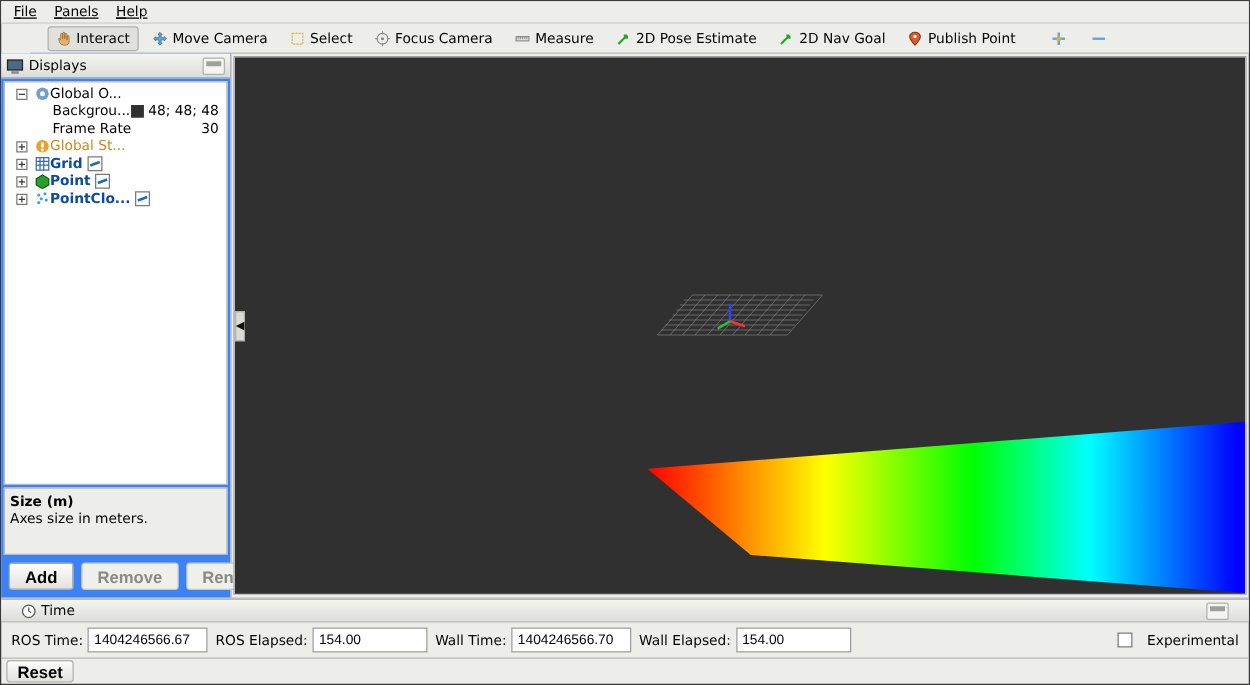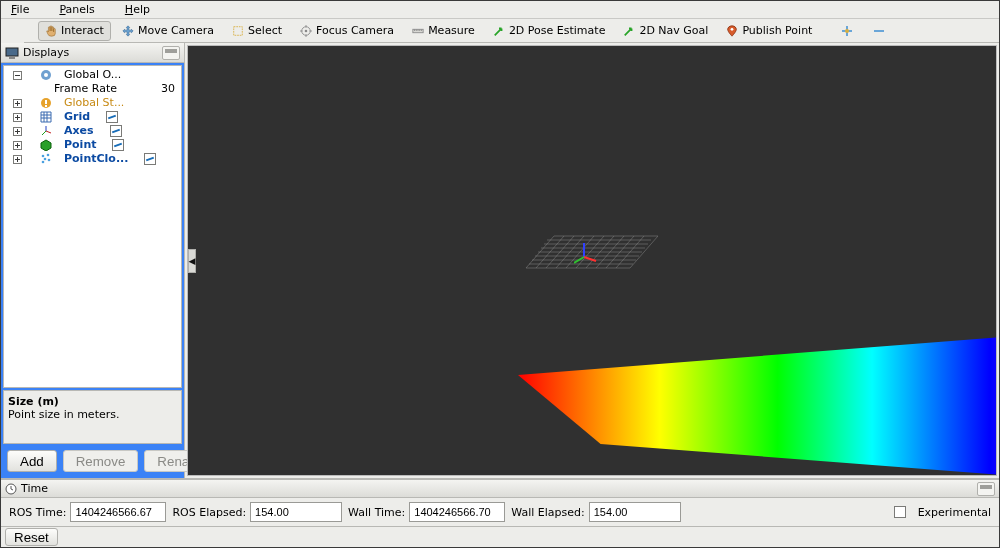--- a/index.html
+++ b/index.html
@@ -4,21 +4,21 @@
 <style>
   * { box-sizing: border-box; }
   html, body { margin: 0; padding: 0; width: 1000px; height: 548px; overflow: hidden;
     font-family: "DejaVu Sans", Arial, sans-serif; font-size: 11px;
     background: #ededea; color: #000; }
   .window { width: 1000px; height: 548px; display: flex; flex-direction: column;
     border: 1px solid #3a3a3a; background: #ededea; }
 
   
   .menu-bar { height: 18px; display: flex; align-items: center; padding: 0 4px;
-    background: #ededea; border-bottom: 1px solid #c9c9c6; gap: 18px; }
+    background: #ededea; border-bottom: 1px solid #c9c9c6; gap: 2px; text-decoration: underline; }
   .menu-item { padding: 1px 6px; cursor: default; }
   .menu-item:first-letter { text-decoration: underline; }
 
   
   .toolbar { height: 24px; display: flex; align-items: center; gap: 4px; padding: 2px 4px;
     background: #ededea; border-bottom: 1px solid #b8b8b4; margin-left: 23px; }
   .tbtn { display: inline-flex; align-items: center; gap: 4px; padding: 2px 6px;
     border: 1px solid transparent; border-radius: 3px; height: 20px; cursor: default; }
   .tbtn.active { border: 1px solid #b0b0ac; background: #e0e0dc; }
   .tbtn svg { width: 14px; height: 14px; }
@@ -34,21 +34,21 @@
     background: linear-gradient(#f4f4f1,#dcdcd8); border-bottom: 1px solid #b8b8b4; gap: 4px; }
   .panel-title .icon-box { width: 14px; height: 14px; }
   .maxbtn { margin-left: auto; width: 18px; height: 14px; border: 1px solid #b0b0ac;
     background: #f4f4f1; position: relative; border-radius: 2px; }
   .maxbtn::after { content: ""; position: absolute; inset: 2px 2px 6px 2px;
     background: #9f9f9b; }
 
   .tree { flex: 1 1 0; min-height: 0; background: #fff; border: 1px solid #b8b8b4;
     margin: 2px; overflow: hidden; }
   .tree-inner { padding: 2px 2px 2px 4px; line-height: 14px; }
-  .row { display: flex; align-items: center; height: 14px; white-space: nowrap; gap: 12px; }
+  .row { display: flex; align-items: center; height: 14px; white-space: nowrap; gap: 0; }
   .lines { width: 20px; height: 14px; flex: 0 0 20px; text-align: center; color: #888;
     font-size: 10px; display: inline-flex; align-items: center; justify-content: center; }
   .lines2 { width: 34px; flex: 0 0 34px; }
   .exp { display: inline-block; width: 9px; height: 9px; border: 1px solid #7a7a77;
     background: #fff; position: relative; margin-right: 2px; }
   .exp::before { content: ""; position: absolute; left: 1px; right: 1px; top: 3px;
     border-top: 1px solid #3a3a3a; }
   .exp.plus::after { content: ""; position: absolute; top: 1px; bottom: 1px; left: 3px;
     border-left: 1px solid #3a3a3a; }
   .node-icon { width: 12px; height: 12px; display: inline-flex; align-items: center;
@@ -63,42 +63,42 @@
   .valcol { margin-left: auto; display: inline-flex; align-items: center; gap: 4px;
     padding-right: 4px; }
   .swatch { width: 10px; height: 10px; border: 1px solid #333; background: #303030; }
 
   .help-box { height: 54px; margin: 0 2px 2px 2px; border: 1px solid #b8b8b4;
     background: #ededea; padding: 4px; }
   .help-box .t1 { font-weight: bold; }
 
   .btn-row { display: flex; gap: 6px; padding: 4px 6px 6px 6px; }
   .btn { height: 22px; padding: 0 12px; border: 1px solid #b0b0ac; border-radius: 3px;
-    background: linear-gradient(#fdfdfb,#e2e2de); cursor: default; }
+    background: linear-gradient(#fdfdfb,#e2e2de); cursor: default; font-weight: bold; }
   .btn[disabled] { color: #8a8a86; border-color: #c8c8c4; background: #efefec; }
 
   
   .viewport { flex: 1 1 0; position: relative; background: #303030; border: 1px solid #bbb;
     margin: 2px; overflow: hidden; }
   .splitter-handle { position: absolute; left: 0; top: 50%; width: 8px; height: 24px;
     transform: translateY(-50%); display: flex; align-items: center; justify-content: center;
     color: #111; background: #dadad6; border: 1px solid #b0b0ac; font-size: 9px; }
   .scene { position: absolute; inset: 0; }
   .grid-svg { position: absolute; top: 168px; left: 310px; width: 160px; height: 78px; }
   .axis { position: absolute; top: 193px; left: 386px; width: 26px; height: 26px; }
   .rainbow { position: absolute; top: 290px; left: 330px; width: 590px; height: 150px;
     background: linear-gradient(90deg,
       #ff0000 0%, #ff7f00 12%, #ffff00 24%, #7fff00 34%, #00ff00 44%,
       #00ff7f 52%, #00ffff 60%, #007fff 70%, #0000ff 80%, #7f00ff 90%, #ff00ff 100%);
     clip-path: polygon(0% 26%, 84% 0%, 100% 98%, 14% 72%); }
 
   
   .time-panel { height: 48px; display: flex; flex-direction: column;
     border-top: 1px solid #b8b8b4; border-bottom: 1px solid #b8b8b4; }
-  .time-title { display: flex; align-items: center; height: 18px; padding: 0 4px;
+  .time-title { display: flex; align-items: center; height: 18px; padding: 0 16px;
     background: linear-gradient(#f4f4f1,#dcdcd8); border-bottom: 1px solid #b8b8b4; gap: 4px; }
   .time-row { flex: 1; display: flex; align-items: center; gap: 6px; padding: 2px 8px; }
   .tfield { display: inline-flex; align-items: center; gap: 4px; }
   .tinput { height: 20px; border: 1px solid #9a9a96; background: #fff; padding: 0 4px;
     font-size: 11px; }
   .tinput.small { width: 92px; }
   .tinput.med { width: 96px; }
   .exp-chk { display: inline-flex; align-items: center; gap: 12px; margin-left: auto; }
   .exp-chk .cb { width: 12px; height: 12px; border: 1px solid #7a7a77; background: #fff; }
 
@@ -226,20 +226,28 @@
             <span class="node-icon">
               <svg viewBox="0 0 12 12">
                   <circle cx="6" cy="6" r="5" fill="#6fa0d0"></circle>
                   <circle cx="6" cy="6" r="2" fill="#fff"></circle>
                 </svg>
             </span>
             <span class="lbl">Global O...</span>
           </div>
           <div class="row">
             <span class="lines lines2"></span>
+            <span class="lbl">Backgrou...</span>
+            <span class="valcol">
+                <span class="swatch"></span>
+                <span>48; 48; 48</span>
+              </span>
+          </div>
+          <div class="row">
+            <span class="lines lines2"></span>
             <span class="lbl">Frame Rate</span>
             <span class="valcol">
                 <span>30</span>
               </span>
           </div>
           <div class="row">
             <span class="lines">
                 <span class="exp plus"></span>
               </span>
             <span class="node-icon">
@@ -254,34 +262,20 @@
           <div class="row">
             <span class="lines">
                 <span class="exp plus"></span>
               </span>
             <span class="node-icon">
               <svg viewBox="0 0 12 12">
                   <path d="M1 1h10v10h-10zM1 4h10M1 7h10M4 1v10M7 1v10" stroke="#3a6ab0" fill="none"></path>
                 </svg>
             </span>
             <span class="lbl bold-blue">Grid</span>
-            <span style="margin-left:4px" class="checkbox checked"></span>
-          </div>
-          <div class="row">
-            <span class="lines">
-                <span class="exp plus"></span>
-              </span>
-            <span class="node-icon">
-              <svg viewBox="0 0 12 12">
-                  <path d="M6 6 L6 1" stroke="#2040c0"></path>
-                  <path d="M6 6 L11 8" stroke="#c02020"></path>
-                  <path d="M6 6 L2 10" stroke="#20a020"></path>
-                </svg>
-            </span>
-            <span class="lbl bold-blue">Axes</span>
             <span style="margin-left:4px" class="checkbox checked"></span>
           </div>
           <div class="row">
             <span class="lines">
                 <span class="exp plus"></span>
               </span>
             <span class="node-icon">
               <svg viewBox="0 0 12 12">
                   <polygon points="6,1 11,4 11,9 6,12 1,9 1,4" fill="#2aa02a" stroke="#0a600a"></polygon>
                 </svg>
@@ -303,21 +297,21 @@
                 </svg>
             </span>
             <span class="lbl bold-blue">PointClo...</span>
             <span style="margin-left:4px" class="checkbox checked"></span>
           </div>
         </div>
       </div>
 
       <div class="help-box">
         <div class="t1">Size (m)</div>
-        <div>Point size in meters.</div>
+        <div>Axes size in meters.</div>
       </div>
 
       <div class="btn-row">
         <button class="btn">Add</button>
         <button class="btn" disabled="">Remove</button>
         <button class="btn" disabled="">Rename</button>
       </div>
     </div>
 
     <div class="viewport">

